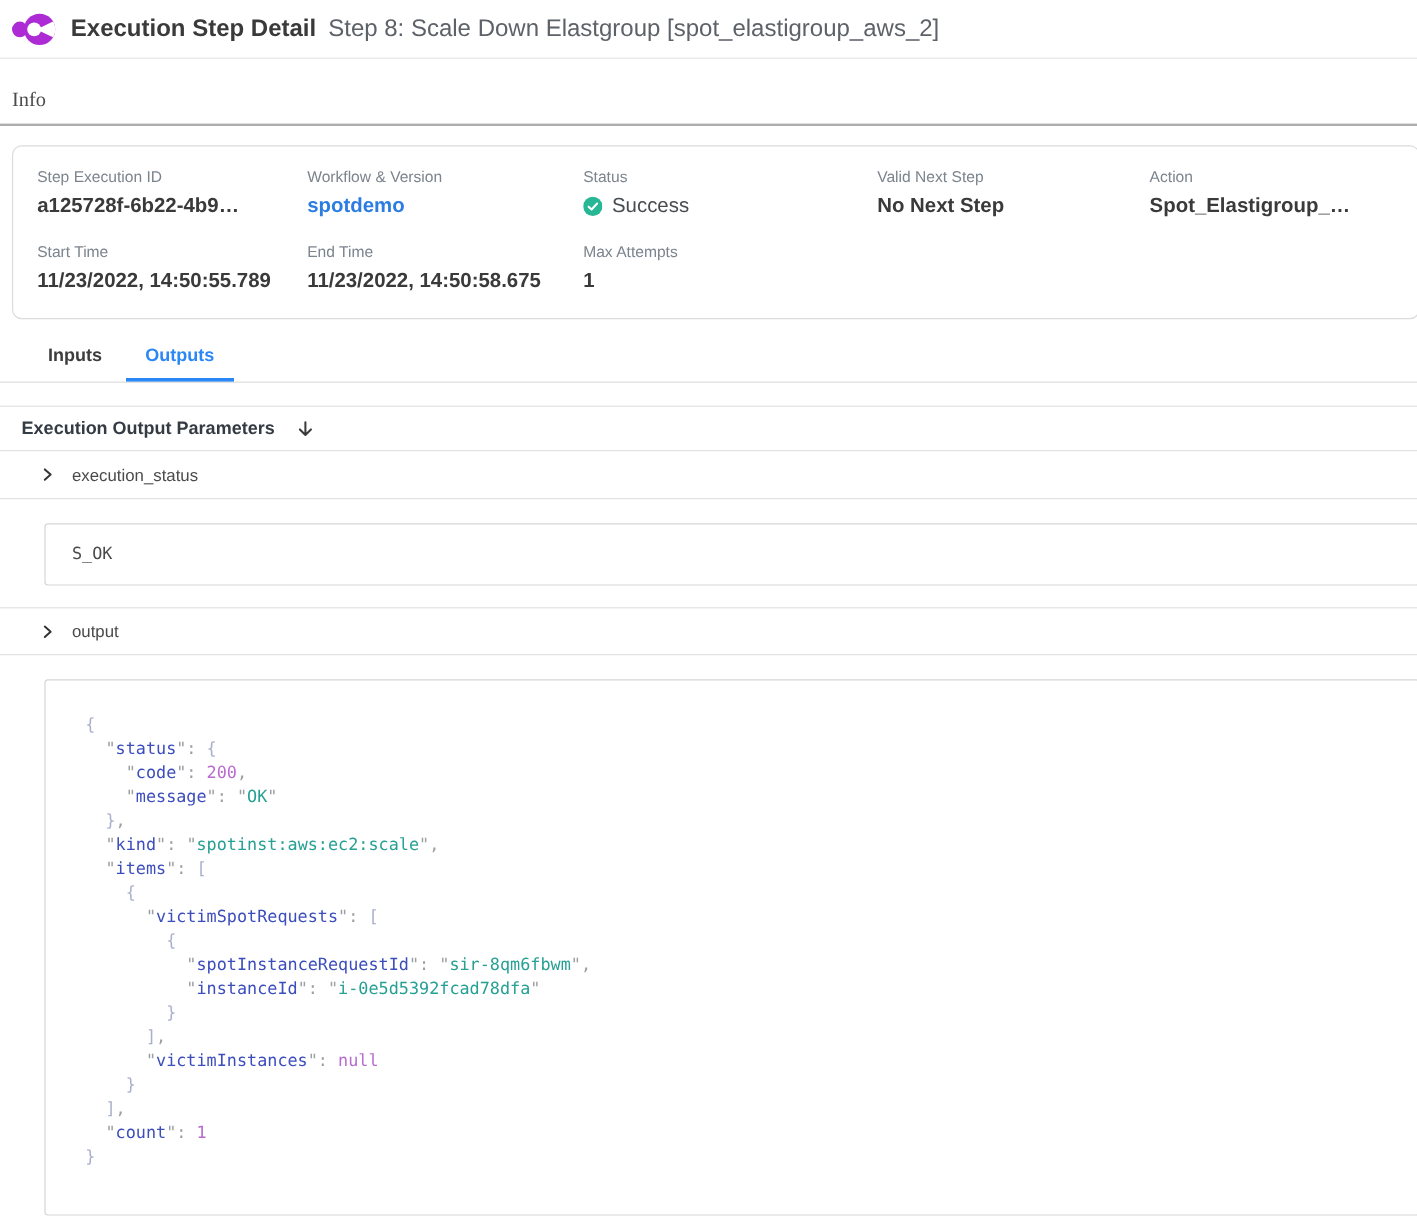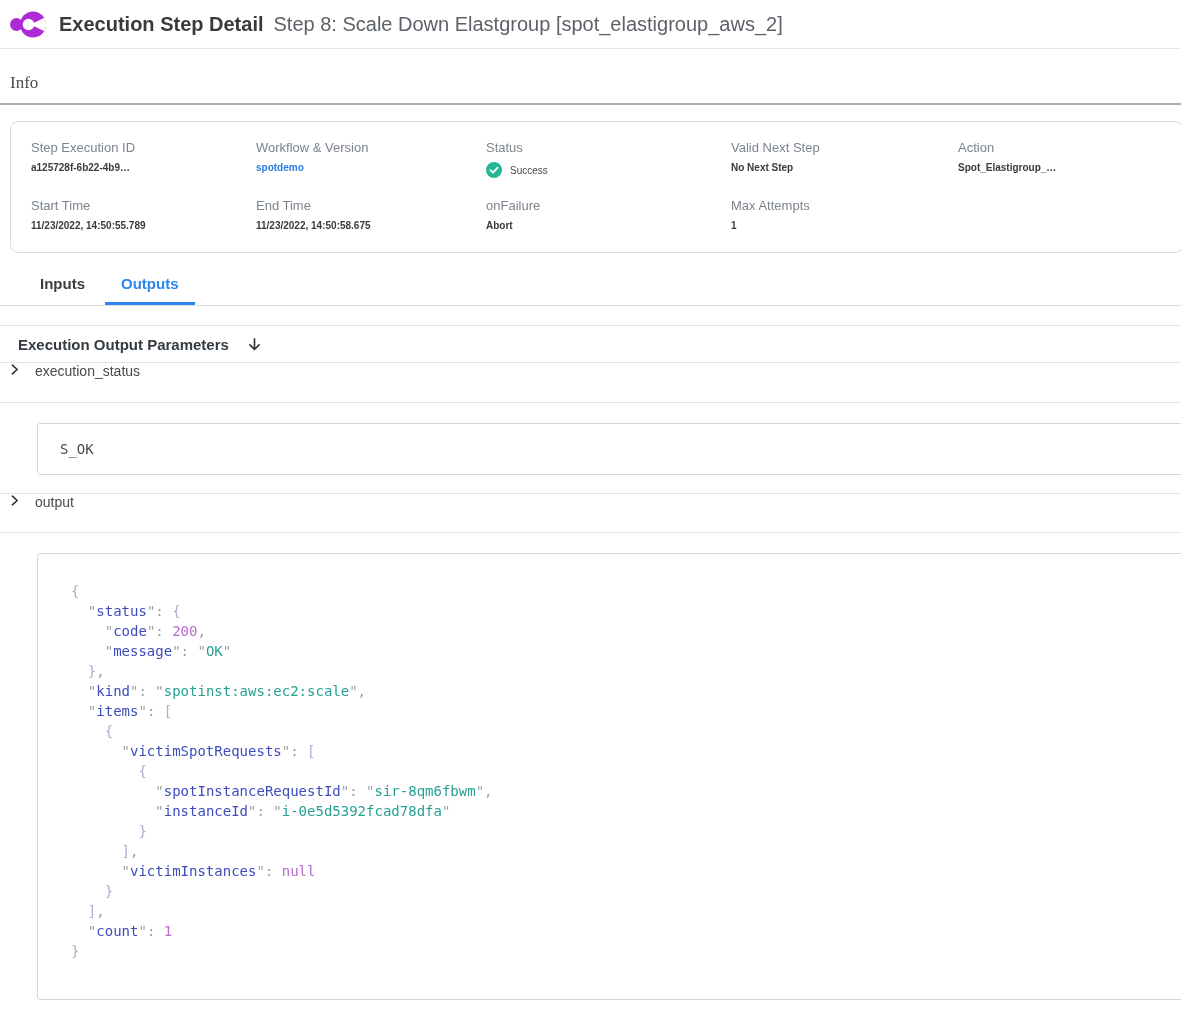--- a/index.html
+++ b/index.html
@@ -16,39 +16,39 @@
   .t-sub  { font-weight:400; color:#5d6269; }
   
   .info-heading { margin:24px 0 10px 10px; font-size:17px; color:#4c4c4c;font-family:Liberation Serif, serif; }
   .divider-dark { height:2px; background:#aeaeae; }
   .card {
     margin:16px -2px 0 10px; border:1px solid #dcdcdc; border-radius:8px;
     padding:18px 20px 21px;
   }
   .grid { display:grid; grid-template-columns:225px 230px 245px 227px 1fr; row-gap:20px; }
   .f-label { font-size:13px; color:#7c848d; margin-bottom:7px; }
-  .f-value { font-size:10px; font-weight:700; color:#3a3a3a; }
+  .f-value { font-size:17px; font-weight:700; color:#3a3a3a; }
   .f-value.link { color:var(--link,#2b7de1); cursor:pointer; }
   .status-val { display:flex; align-items:center; gap:8px; font-weight:400; color:#474c51; }
   .status-val svg { display:block; }
   
   .tabs { display:flex; padding-left:24px; margin-top:16px; border-bottom:1px solid #dcdcdc; height:37px; }
   .tab { position:relative; padding:6px 16px 0; margin-right:4px; font-size:15px; font-weight:700; color:#3d3d3d; cursor:pointer; }
   .tab.active { color:var(--tab-active,#2b87f5); }
   .tab.active::after { content:""; position:absolute; left:0; right:0; bottom:0; height:3px; background:var(--tab-active,#2b87f5); }
   
   .param-header {
     margin-top:19px; height:38px; border-top:1px solid #e2e2e2; border-bottom:1px solid #e2e2e2;
     display:flex; align-items:center; padding-left:18px; gap:17px;
     font-size:15px; font-weight:700; color:#343b43;
   }
   .dl-btn { display:flex; align-items:center; cursor:pointer; }
   .param-row {
     height:40px; border-bottom:1px solid #e2e2e2;
-    display:flex; align-items:flex-start; padding-left:8px; gap:14px;
+    display:flex; align-items:center; padding-left:33px; gap:14px;
     font-size:14px; color:#4a4a4a; cursor:pointer;
   }
   .param-row.bt { border-top:1px solid #e2e2e2; }
   .value-box {
     margin:20px -2px 18px 37px; height:52px; border:1px solid #d6d6d6; border-radius:3px;
     display:flex; align-items:center; padding-left:22px;
     font-family:"DejaVu Sans Mono", monospace; font-size:14px; color:#4a4a4a;
   }
   .code-box {
     margin:20px -2px 0 37px; height:447px; border:1px solid #d6d6d6; border-radius:3px;
@@ -116,24 +116,20 @@
     </div>
     <div>
       <div class="f-label">Start Time</div>
       <div class="f-value">11/23/2022, 14:50:55.789</div>
     </div>
     <div>
       <div class="f-label">End Time</div>
       <div class="f-value">11/23/2022, 14:50:58.675</div>
     </div>
     <div>
-      <div class="f-label">onFailure</div>
-      <div class="f-value">Abort</div>
-    </div>
-    <div>
       <div class="f-label">Max Attempts</div>
       <div class="f-value">1</div>
     </div>
     <div></div>
   </div>
 </div>
 
 <div class="tabs">
   <div class="tab">Inputs</div>
   <div class="tab active">Outputs</div>

